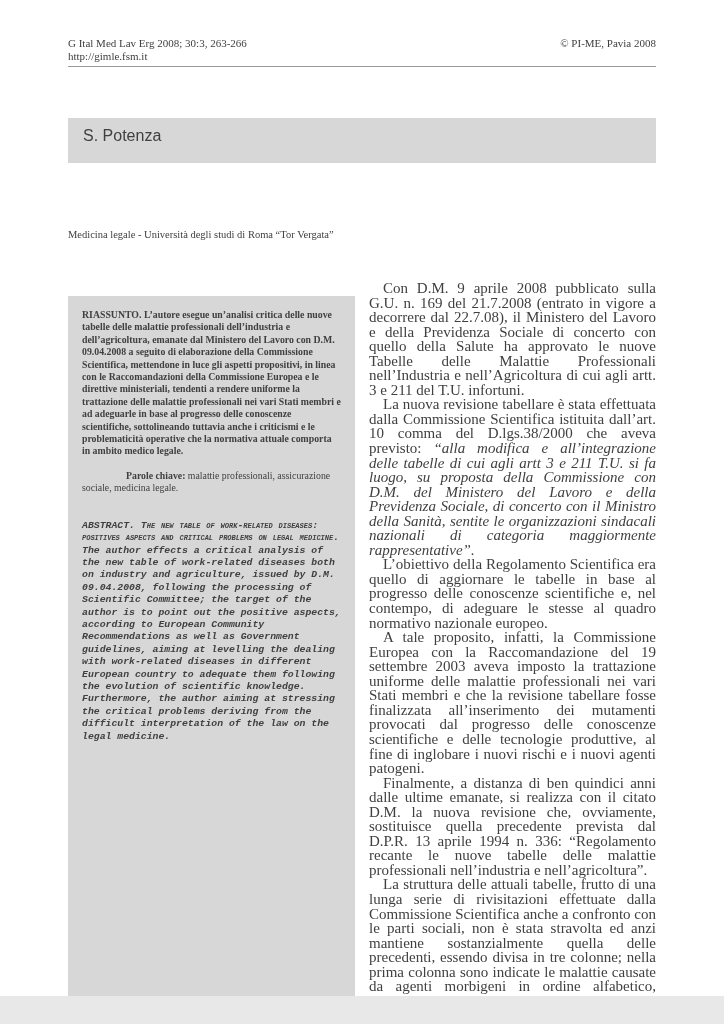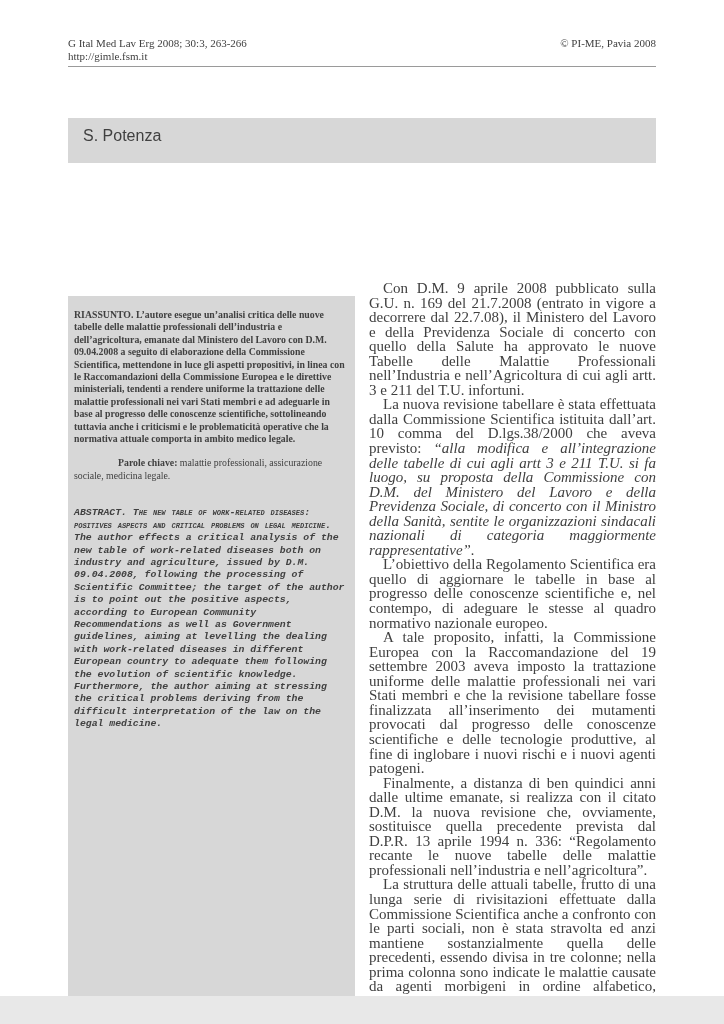--- a/index.html
+++ b/index.html
@@ -48,21 +48,21 @@
     position:absolute; left:68px; top:229px;
     font-size:10.5px; line-height:12px;
   }
 
   
   .abstract-box {
     position:absolute; left:68px; top:296px;
     width:287px; height:714px;
     background:#d7d7d7;
     box-sizing:border-box;
-    padding:13px 6px;
+    padding:13px 14px;
     font-size:9.8px; line-height:12.4px;
     text-align:left;
   }
   .abstract-box p { margin:0; }
   .riassunto { font-weight:bold; margin-bottom:12px !important; }
   .parole { margin-bottom:25px !important; }
   .bold { font-weight:bold;margin-left:44px; }
   .abstract-en { font-style:italic; font-weight:bold; margin-bottom:12px !important;font-family:Liberation Mono, monospace; }
   .smallcaps { font-variant:small-caps; }
   .keywords { font-style:italic; }
@@ -88,20 +88,21 @@
       <div>http://gimle.fsm.it</div>
     </div>
     <div class="header-right">© PI-ME, Pavia 2008</div>
   </header>
   <div class="header-rule"></div>
 
   <section class="title-block">
     <div class="author">S. Potenza</div>
   </section>
 
+  <div class="affiliation">Medicina legale - Università degli studi di Roma “Tor Vergata”</div>
 
   <aside class="abstract-box">
     <p class="riassunto">RIASSUNTO. L’autore esegue un’analisi critica delle nuove tabelle delle malattie professionali dell’industria e dell’agricoltura, emanate dal Ministero del Lavoro con D.M. 09.04.2008 a seguito di elaborazione della Commissione Scientifica, mettendone in luce gli aspetti propositivi, in linea con le Raccomandazioni della Commissione Europea e le direttive ministeriali, tendenti a rendere uniforme la trattazione delle malattie professionali nei vari Stati membri e ad adeguarle in base al progresso delle conoscenze scientifiche, sottolineando tuttavia anche i criticismi e le problematicità operative che la normativa attuale comporta in ambito medico legale.</p>
     <p class="parole"><span class="bold">Parole chiave:</span><span> malattie professionali, assicurazione sociale, medicina legale.</span></p>
     <p class="abstract-en"><span>ABSTRACT.</span><span class="smallcaps"> The new table of work-related diseases: positives aspects and critical problems on legal medicine. </span><span>The author effects a critical analysis of the new table of work-related diseases both on industry and agriculture, issued by D.M. 09.04.2008, following the processing of Scientific Committee; the target of the author is to point out the positive aspects, according to European Community Recommendations as well as Government guidelines, aiming at levelling the dealing with work-related diseases in different European country to adequate them following the evolution of scientific knowledge. Furthermore, the author aiming at stressing the critical problems deriving from the difficult interpretation of the law on the legal medicine.</span></p>
   </aside>
 
   <main class="article-column">
     <p>Con D.M. 9 aprile 2008 pubblicato sulla G.U. n. 169 del 21.7.2008 (entrato in vigore a decorrere dal 22.7.08), il Ministero del Lavoro e della Previdenza Sociale di concerto con quello della Salute ha approvato le nuove Tabelle delle Malattie Professionali nell’Industria e nell’Agricoltura di cui agli artt. 3 e 211 del T.U. infortuni.</p>
     <p><span>La nuova revisione tabellare è stata effettuata dalla Commissione Scientifica istituita dall’art. 10 comma del D.lgs.38/2000 che aveva previsto: </span><span class="italic">“alla modifica e all’integrazione delle tabelle di cui agli artt 3 e 211 T.U. si fa luogo, su proposta della Commissione con D.M. del Ministero del Lavoro e della Previdenza Sociale, di concerto con il Ministro della Sanità, sentite le organizzazioni sindacali nazionali di categoria maggiormente rappresentative”.</span></p>

